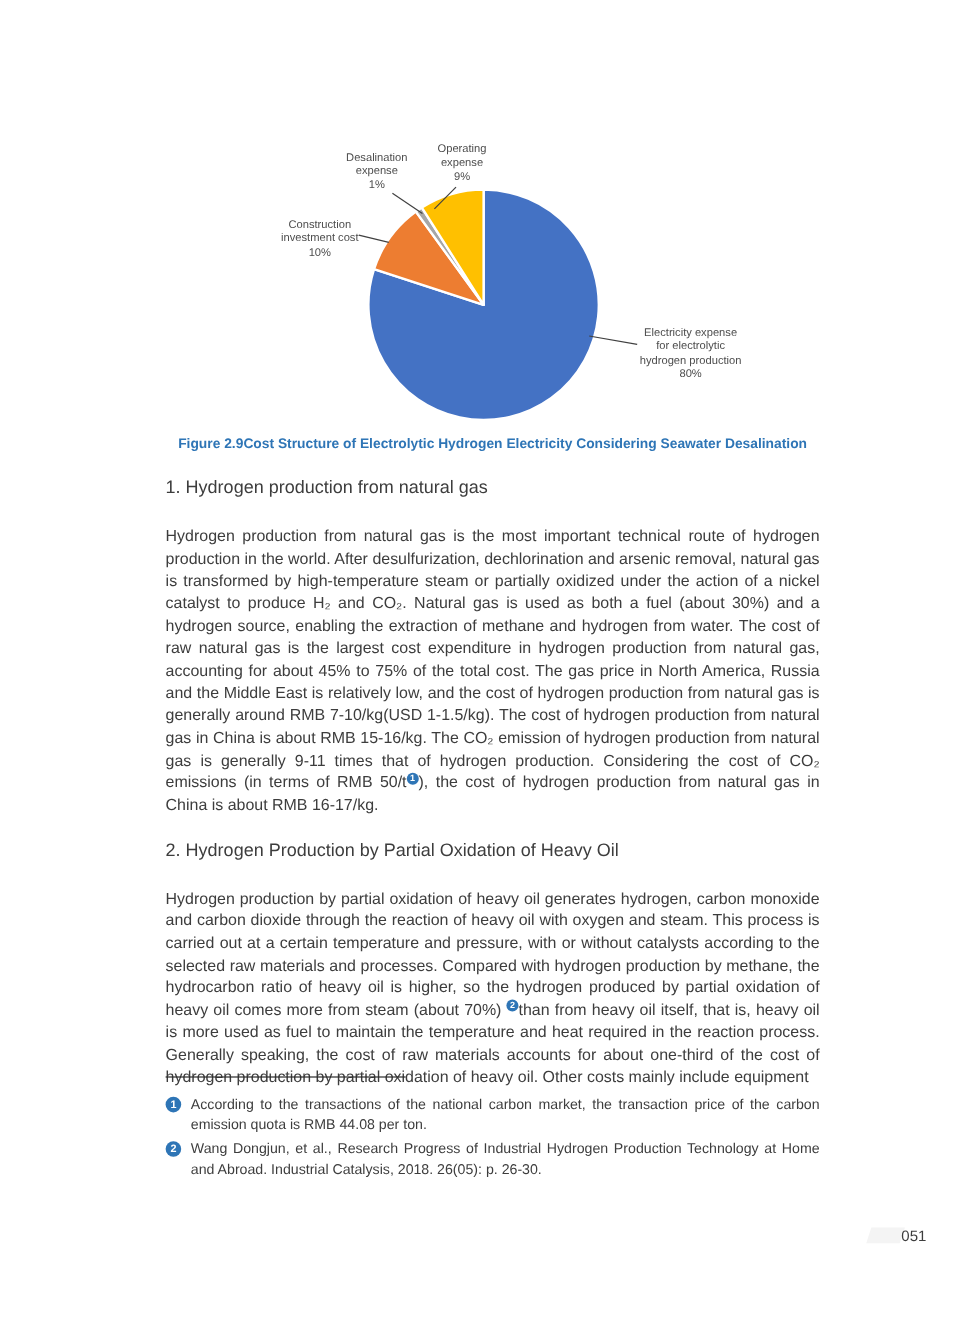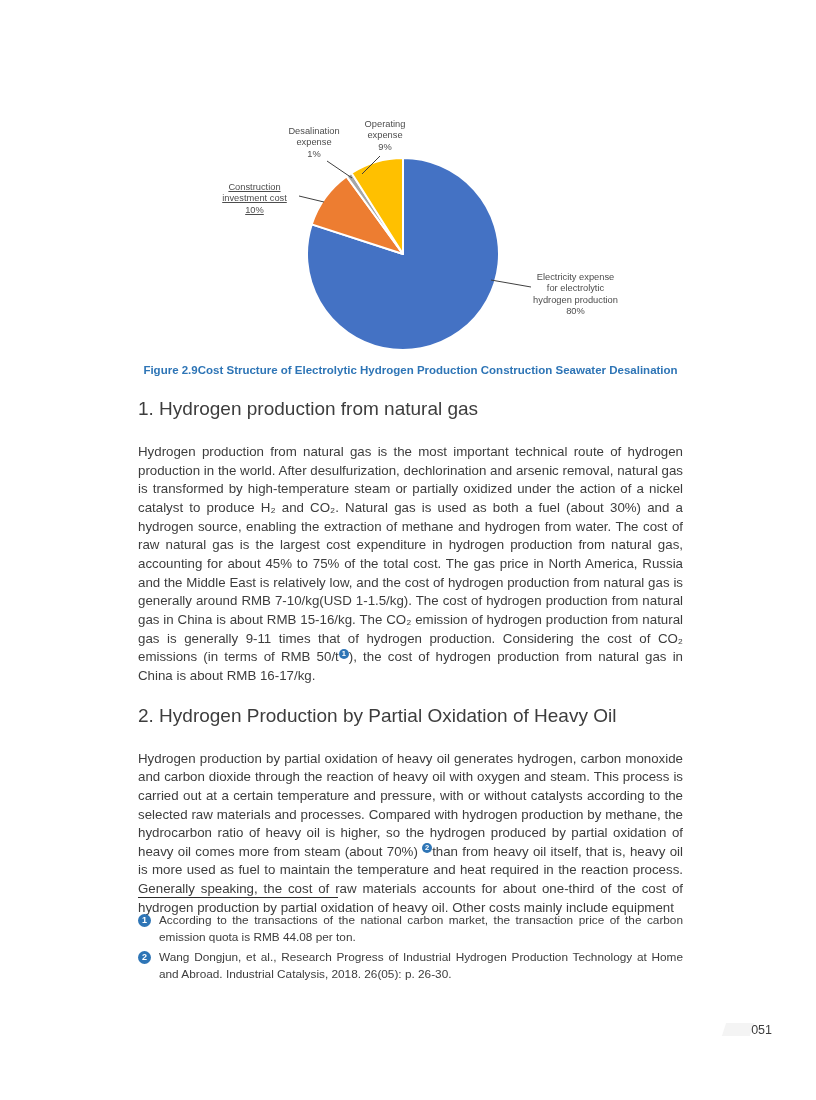--- a/index.html
+++ b/index.html
@@ -18,35 +18,35 @@
   .pie-label {
     position:absolute;
     white-space:pre-line;
     text-align:center;
     font-size:9.3px;
     line-height:11.3px;
     color:#4d4d4d;
   }
   .lbl-operating    { left:345px; top:119px; width:80px; }
   .lbl-desalination { left:272px; top:126px; width:84px; }
-  .lbl-construction { left:202px; top:182px; width:105px;text-decoration:underline; }
+  .lbl-construction { left:214px; top:182px; width:105px; }
   .lbl-electricity  { left:513px; top:272px; width:125px;text-align:center; }
   
   .figure-caption {
     position:absolute; top:364px; left:138px; width:545px;
     text-align:center;
     color:#2e75b6;
     font-weight:bold;
     font-size:11.5px;
   }
   .figure-caption .fig-tag { margin-right:0; }
   
   .text-block { position:absolute; left:138px; top:398px; width:545px; }
   .section-heading {
-    font-size:19px;
+    font-size:15px;
     font-weight:normal;
     color:#3d3d3d;
     margin:0 0 23px 0;
   }
   .body-para {
     font-size:13.3px;
     line-height:18.65px;
     text-align:justify;
     color:#3d3d3d;
     margin:0 0 19px 0;
@@ -126,21 +126,21 @@
     <div class="pie-label lbl-construction">Construction
 investment cost
 10%</div>
     <div class="pie-label lbl-electricity">Electricity expense
 for electrolytic
 hydrogen production
 80%</div>
   </div>
 
   <div class="figure-caption">
-    <span class="fig-tag">Figure 2.9</span><span>Cost Structure of Electrolytic Hydrogen Production Construction Seawater Desalination</span>
+    <span class="fig-tag">Figure 2.9</span><span>Cost Structure of Electrolytic Hydrogen Electricity Considering Seawater Desalination</span>
   </div>
 
   <div class="text-block">
     <h2 class="section-heading">1. Hydrogen production from natural gas</h2>
 
     <p class="body-para"><span>Hydrogen production from natural gas is the most important technical route of hydrogen production in the world. After desulfurization, dechlorination and arsenic removal, natural gas is transformed by high-temperature steam or partially oxidized under the action of a nickel catalyst to produce H₂ and CO₂. Natural gas is used as both a fuel (about 30%) and a hydrogen source, enabling the extraction of methane and hydrogen from water. The cost of raw natural gas is the largest cost expenditure in hydrogen production from natural gas, accounting for about 45% to 75% of the total cost. The gas price in North America, Russia and the Middle East is relatively low, and the cost of hydrogen production from natural gas is generally around RMB 7-10/kg(USD 1-1.5/kg). The cost of hydrogen production from natural gas in China is about RMB 15-16/kg. The CO₂ emission of hydrogen production from natural gas is generally 9-11 times that of hydrogen production. Considering the cost of CO₂ emissions (in terms of RMB 50/t</span><span class="fn-ref">1</span><span>), the cost of hydrogen production from natural gas in China is about RMB 16-17/kg.</span></p>
 
     <h2 class="section-heading h2-space">2. Hydrogen Production by Partial Oxidation of Heavy Oil</h2>
 
     <p class="body-para"><span>Hydrogen production by partial oxidation of heavy oil generates hydrogen, carbon monoxide and carbon dioxide through the reaction of heavy oil with oxygen and steam. This process is carried out at a certain temperature and pressure, with or without catalysts according to the selected raw materials and processes. Compared with hydrogen production by methane, the hydrocarbon ratio of heavy oil is higher, so the hydrogen produced by partial oxidation of heavy oil comes more from steam (about 70%) </span><span class="fn-ref">2</span><span>than from heavy oil itself, that is, heavy oil is more used as fuel to maintain the temperature and heat required in the reaction process. Generally speaking, the cost of raw materials accounts for about one-third of the cost of hydrogen production by partial oxidation of heavy oil. Other costs mainly include equipment</span></p>

